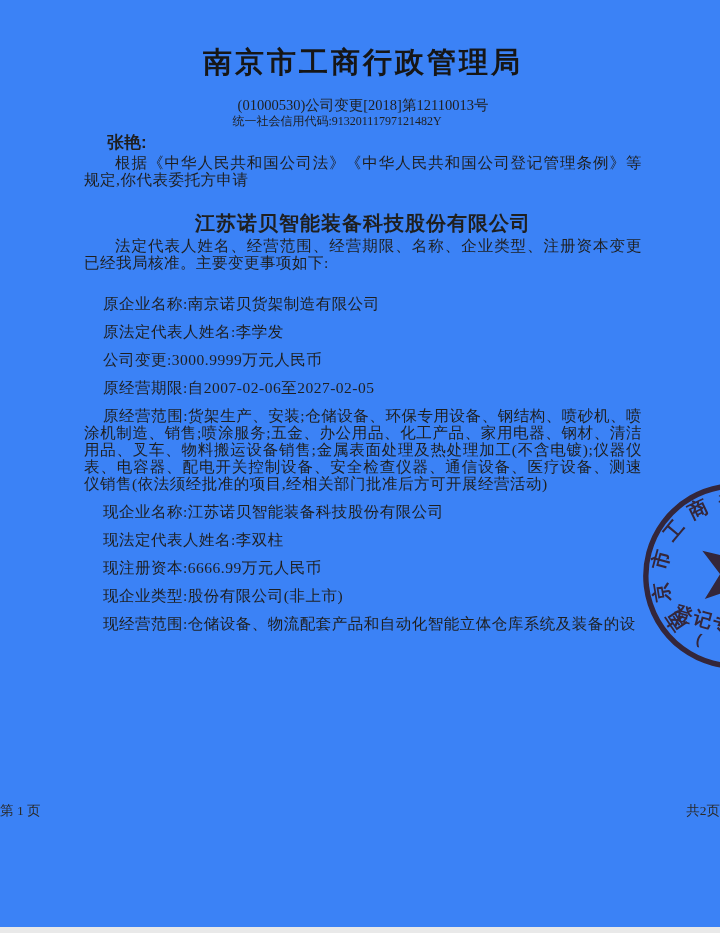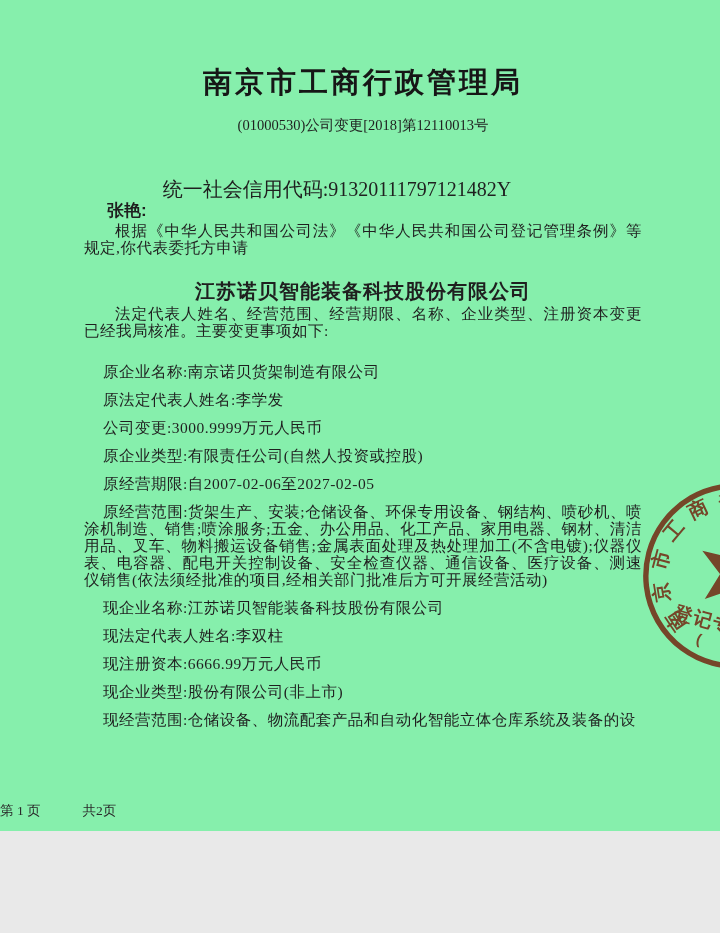--- a/index.html
+++ b/index.html
@@ -1,39 +1,39 @@
 <!DOCTYPE html>
 <html><head>
 <meta charset="utf-8">
 <style>
   html,body { margin:0; padding:0; background:#e9e9e9; }
   .page {
     position:relative;
-    width:720px; height:831px;
+    width:720px; height:927px;
     margin:0 auto;
-    background:#86efac;
+    background:#3b82f6;
     overflow:hidden;
     color:#1f1f1f;
     font-family:"Liberation Serif","DejaVu Serif",serif;
     box-sizing:border-box;
-    padding:66px 78px 0 84px;
+    padding:46px 78px 0 84px;
   }
   .hdr { text-align:center; }
   .authority {
     font-family:"Liberation Sans","DejaVu Sans",sans-serif;
     font-weight:bold; font-size:29px; letter-spacing:3px;
     line-height:33px; margin-bottom:18px; color:#161616;
   }
   .doc-title {
     font-family:"Liberation Sans","DejaVu Sans",sans-serif;
     font-weight:bold; font-size:27px; letter-spacing:2px;
     line-height:31px; margin-bottom:2px; color:#161616;
   }
   .doc-num { font-size:14.5px; line-height:16px; }
-  .credit  { font-size:20px; line-height:16px; transform:translateX(-26px);margin-top:48px; }
+  .credit  { font-size:12px; line-height:16px; transform:translateX(-26px); }
   .greeting {
     font-family:"Liberation Sans","DejaVu Sans",sans-serif;
     font-weight:bold; font-size:17px; line-height:19px; margin-top:4px;margin-left:23px;
   }
   .para {
     font-size:15.5px; line-height:17px; letter-spacing:0.5px;
     margin:0; text-align:justify;
   }
   .para.indent { text-indent:2em; margin-top:2px; }
   .company-name {
@@ -42,21 +42,21 @@
     text-align:center; line-height:23px; margin-top:24px;
   }
   .approval { margin-top:16px; }
   .items { margin-top:24px; }
   .item {
     font-size:15.5px; line-height:17px; letter-spacing:0.5px;
     margin:0 0 11px 0; text-indent:19px; text-align:justify;
   }
   .footer {
     position:absolute; left:0; right:0; top:802px;
-    display:flex; justify-content:flex-start; gap:42px;
+    display:flex; justify-content:space-between; gap:42px;
     font-size:13.5px; color:#2a2a2a;
   }
   .seal {
     position:absolute; left:638px; top:478px;
     width:196px; height:196px;
     transform:rotate(15deg);
     opacity:0.92; mix-blend-mode:multiply;
     pointer-events:none;
   }
   .seal text { font-family:"Liberation Sans","DejaVu Sans",sans-serif; font-weight:bold; }
@@ -77,21 +77,20 @@
   <p class="para indent">根据《中华人民共和国公司法》《中华人民共和国公司登记管理条例》等规定,你代表委托方申请</p>
 
   <div class="company-name">江苏诺贝智能装备科技股份有限公司</div>
 
   <p class="para indent approval">法定代表人姓名、经营范围、经营期限、名称、企业类型、注册资本变更已经我局核准。主要变更事项如下:</p>
 
   <div class="items">
     <p class="item"><span>原企业名称:</span><span>南京诺贝货架制造有限公司</span></p>
     <p class="item"><span>原法定代表人姓名:</span><span>李学发</span></p>
     <p class="item"><span>公司变更:</span><span>3000.9999万元人民币</span></p>
-    <p class="item"><span>原企业类型:</span><span>有限责任公司(自然人投资或控股)</span></p>
     <p class="item"><span>原经营期限:</span><span>自2007-02-06至2027-02-05</span></p>
     <p class="item"><span>原经营范围:</span><span>货架生产、安装;仓储设备、环保专用设备、钢结构、喷砂机、喷涂机制造、销售;喷涂服务;五金、办公用品、化工产品、家用电器、钢材、清洁用品、叉车、物料搬运设备销售;金属表面处理及热处理加工(不含电镀);仪器仪表、电容器、配电开关控制设备、安全检查仪器、通信设备、医疗设备、测速仪销售(依法须经批准的项目,经相关部门批准后方可开展经营活动)</span></p>
     <p class="item"><span>现企业名称:</span><span>江苏诺贝智能装备科技股份有限公司</span></p>
     <p class="item"><span>现法定代表人姓名:</span><span>李双柱</span></p>
     <p class="item"><span>现注册资本:</span><span>6666.99万元人民币</span></p>
     <p class="item"><span>现企业类型:</span><span>股份有限公司(非上市)</span></p>
     <p class="item"><span>现经营范围:</span><span>仓储设备、物流配套产品和自动化智能立体仓库系统及装备的设</span></p>
   </div>
 
   <div class="footer">

